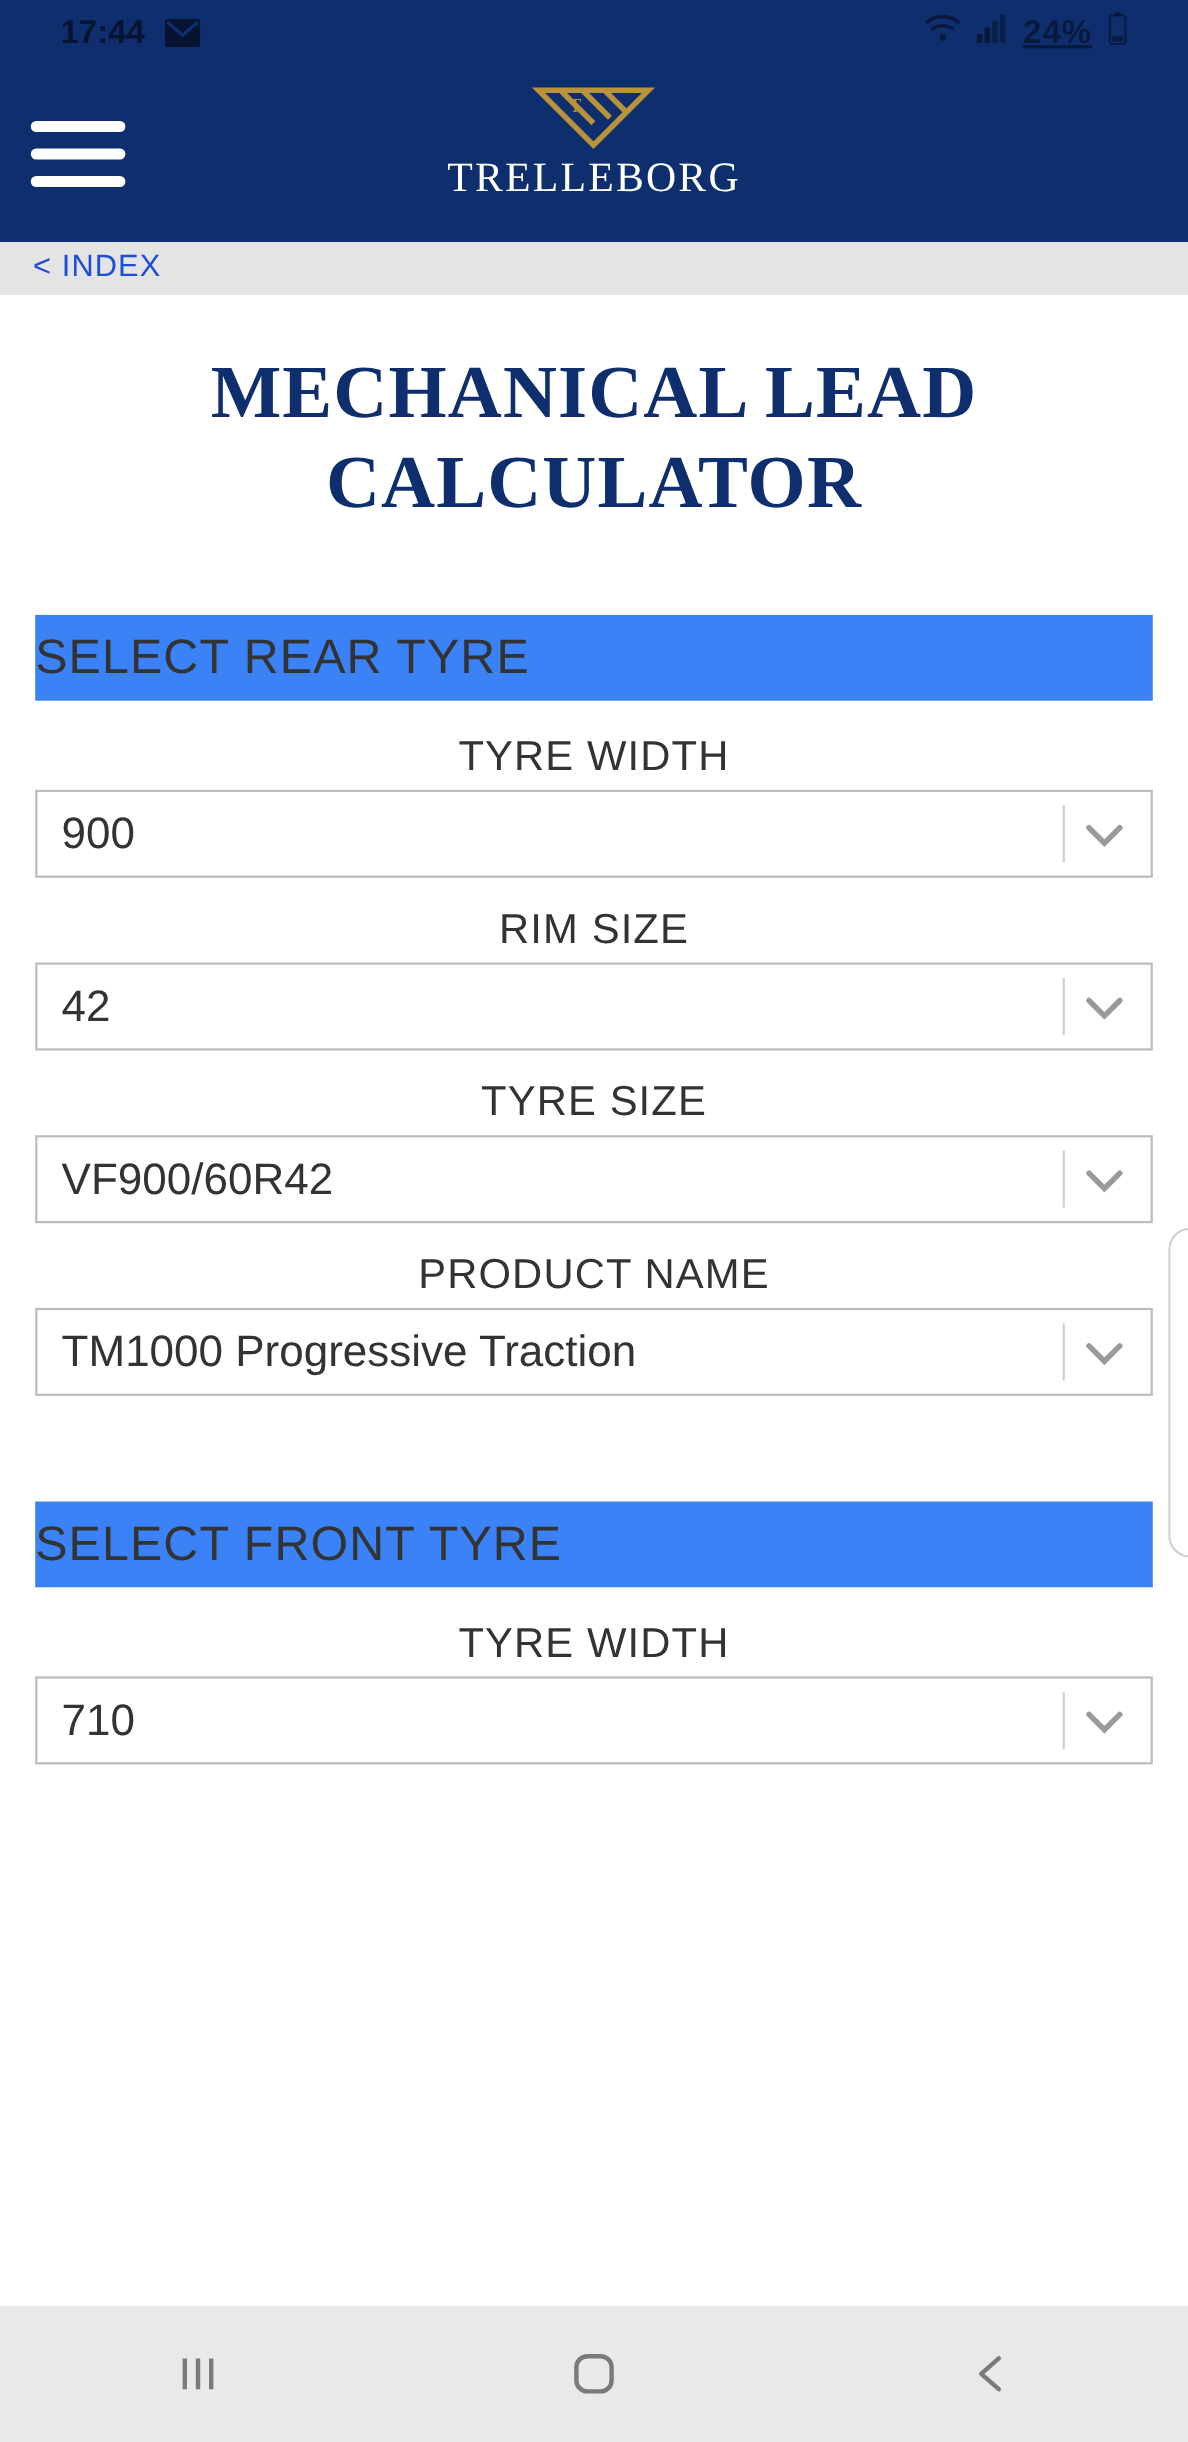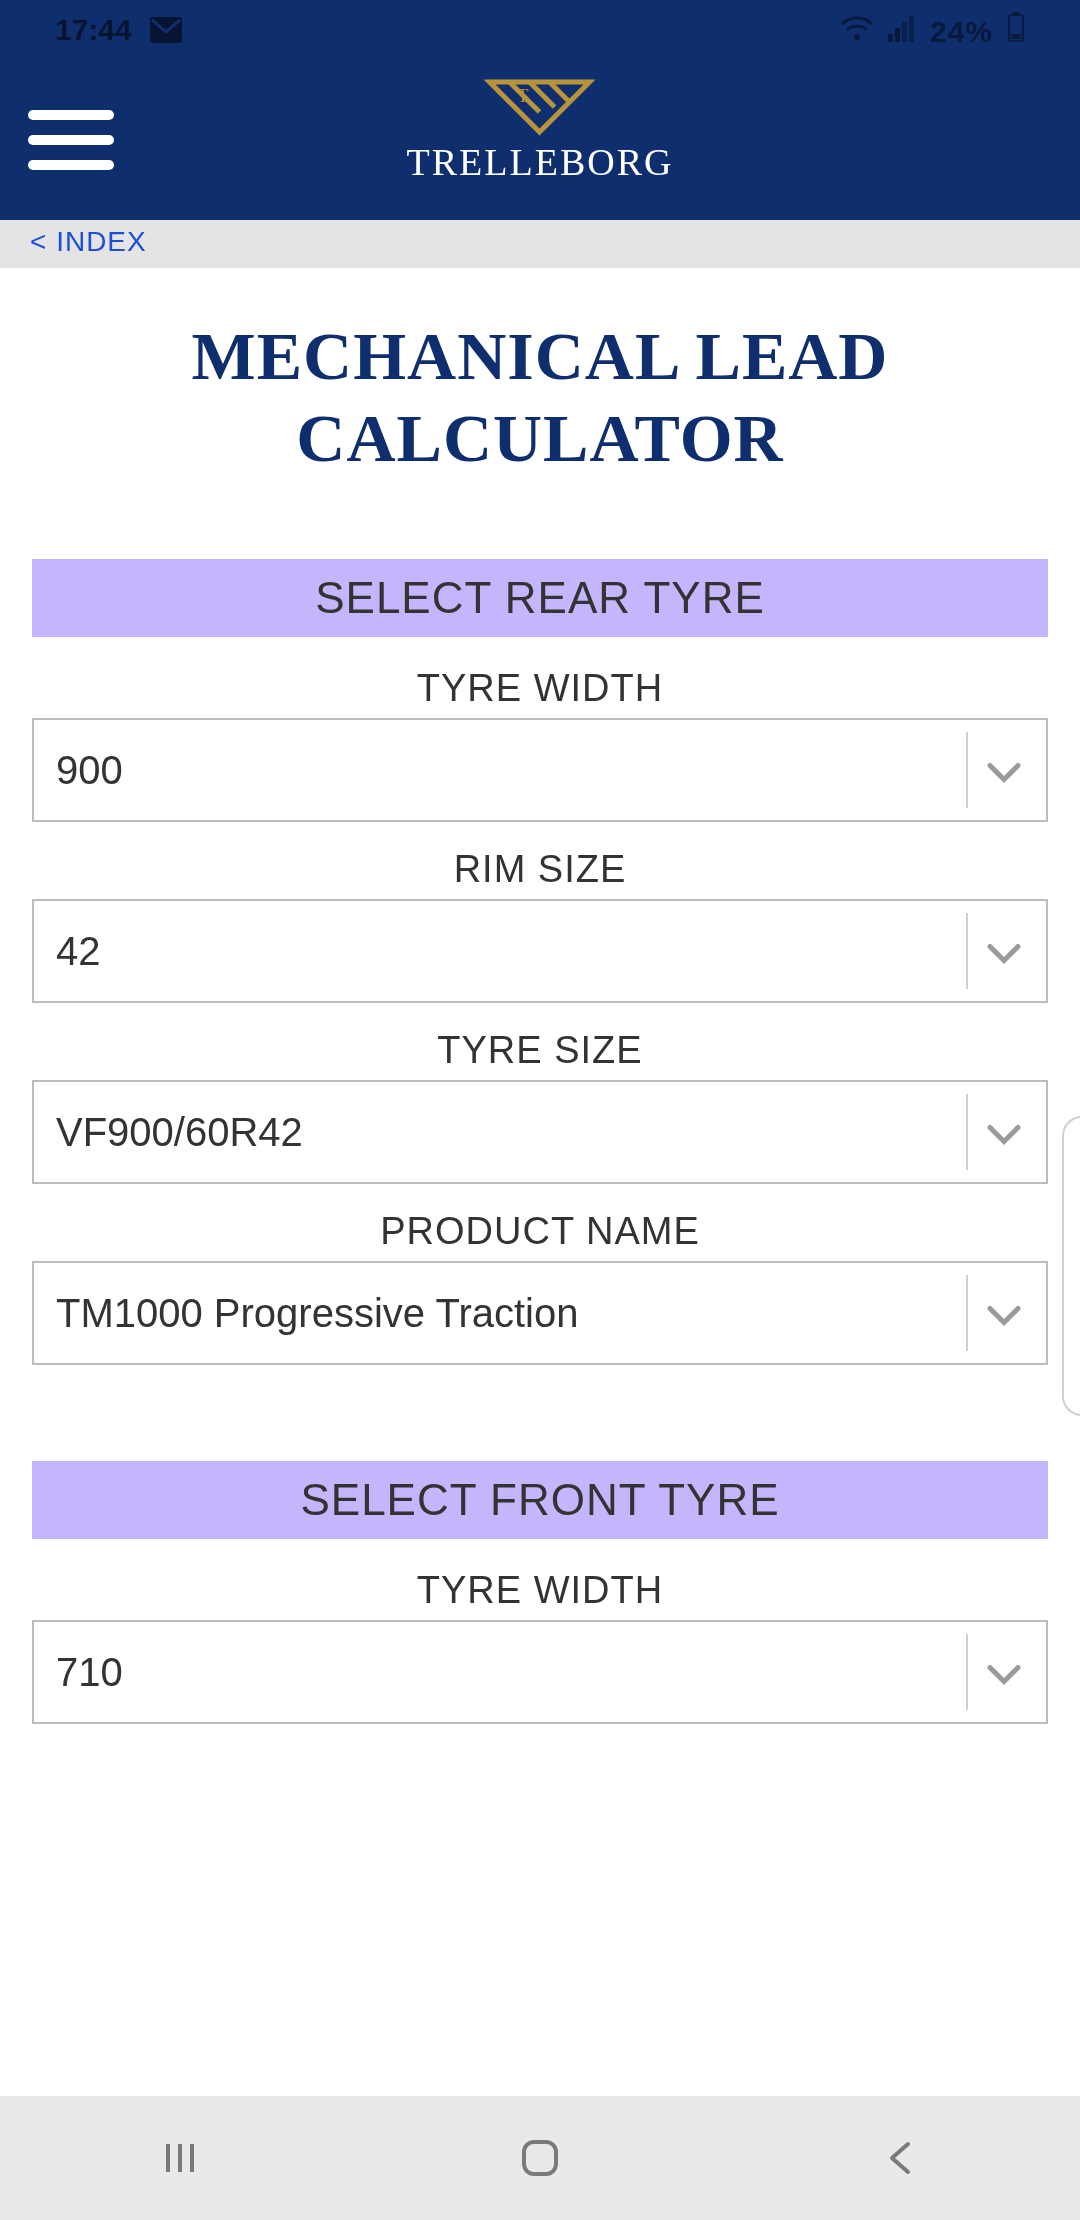--- a/index.html
+++ b/index.html
@@ -4,21 +4,21 @@
 <style>
   * { margin: 0; padding: 0; box-sizing: border-box; }
   html, body { width: 1080px; height: 2220px; font-family: Arial, Helvetica, sans-serif; background: #ffffff; overflow: hidden; }
 
   
   .status-bar {
     width: 100%; height: 60px; background: #0f2e6e; display: flex; align-items: center;
     padding: 0 55px; color: rgba(0,0,0,0.55); font-size: 30px; font-weight: 600; gap: 36px;
   }
   .status-left { display: flex; align-items: center; gap: 18px; }
-  .status-right { margin-left: auto; display: flex; align-items: flex-end; gap: 14px; color: rgba(0,0,0,0.45); }
+  .status-right { margin-left: auto; display: flex; align-items: center; gap: 14px; color: rgba(0,0,0,0.45); text-decoration: underline; }
   .mail-icon { display:inline-flex; }
   .batt-text { font-size: 30px; letter-spacing: 1px; }
 
   
   .app-header {
     width: 100%; height: 160px; background: #0f2e6e; display: flex; align-items: center;
     padding: 0 28px; position: relative;
   }
   .hamburger { width: 90px; height: 60px; display:flex; flex-direction:column; justify-content:space-between; }
   .hamburger span { display:block; width:86px; height:10px; background:#ffffff; border-radius:5px; }
@@ -34,29 +34,29 @@
 
   
   .page-title {
     color:#0f2e6e; font-size:68px; font-weight:800; text-align:center;
     letter-spacing:1px; margin: 48px 30px 80px 30px; line-height:1.2;font-family:Liberation Serif, serif;
   }
 
   
   .content { padding: 0 32px; }
   .section-header {
-    background:#c4b5fd; text-align:center; font-size:44px; color:#333;
+    background:#3b82f6; font-size:44px; color:#333;
     padding: 14px 0; letter-spacing:1px; margin-bottom: 30px;
   }
 
   .field { margin-bottom: 26px; text-align: center; }
   .field-label { font-size:38px; color:#333; letter-spacing:1px; margin-bottom: 8px; }
 
   .select {
-    width:100%; border:2px solid #bcbcbc; height:104px; display:flex; align-items:center;
+    width:100%; border:2px solid #bcbcbc; height:80px; display:flex; align-items:center;
     padding-left:22px; font-size:40px; color:#333; position:relative; background:#fff;
   }
   .select .sep {
     position:absolute; right:78px; top:12px; bottom:12px; width:2px; background:#cfcfcf;
   }
   .select .chevron {
     position:absolute; right:24px; top:50%; transform:translateY(-50%);
   }
 
   .section-spacer { height: 70px; }

